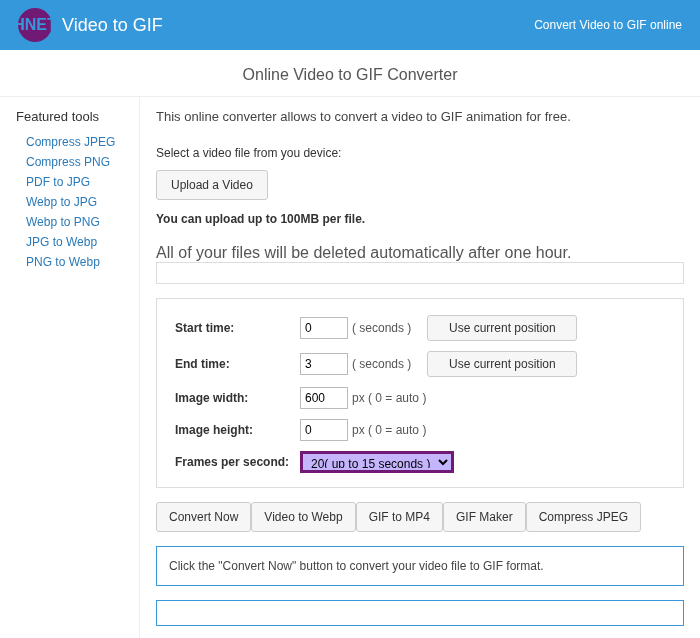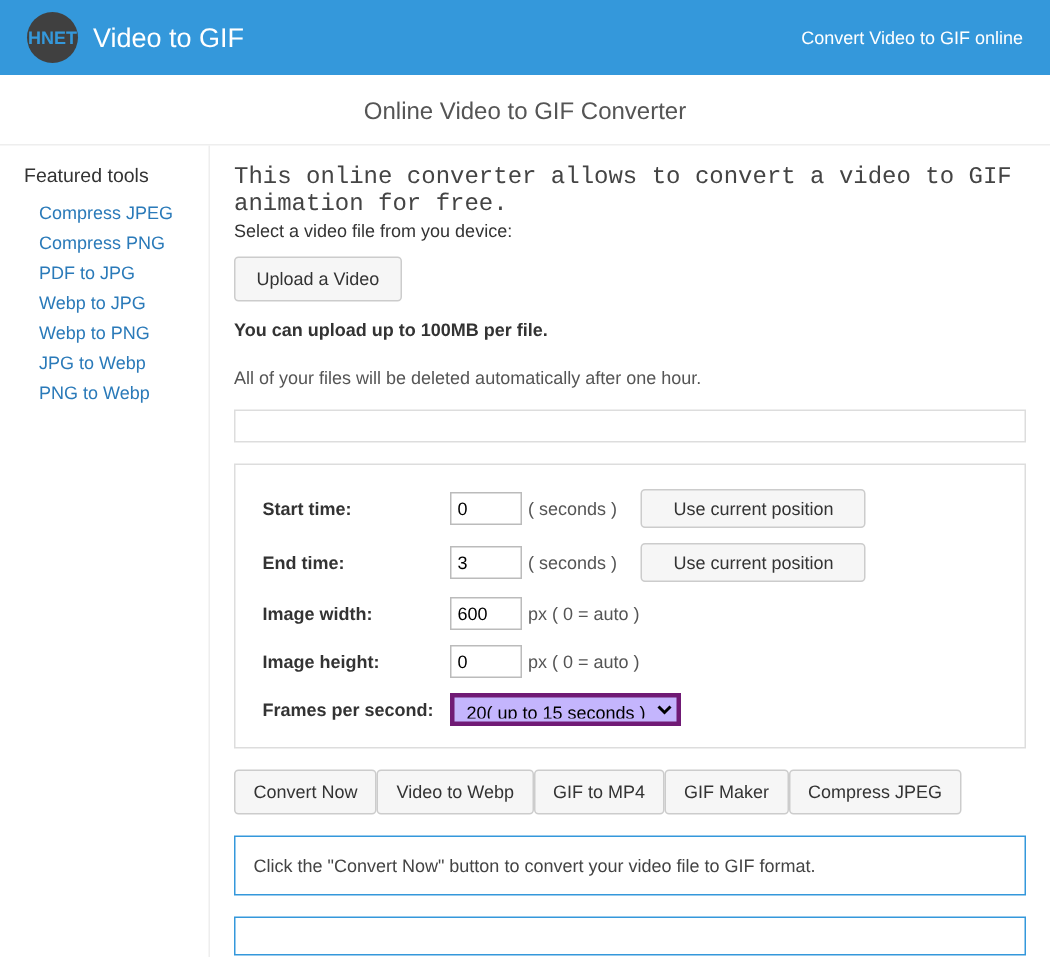--- a/index.html
+++ b/index.html
@@ -20,28 +20,28 @@
       justify-content: space-between;
     }
     .brand {
       display: flex;
       align-items: center;
       gap: 10px;
     }
     .logo {
       width: 34px;
       height: 34px;
-      background: #404040;
+      background: #701a75;
       border-radius: 50%;
       display: flex;
       align-items: center;
       justify-content: center;
       color: #3498db;
       font-weight: bold;
-      font-size: 12px;
+      font-size: 16px;
       text-align: right;
     }
     .brand-title {
       font-size: 18px;
       color: #fff;
     }
     .header-link {
       color: #fff;
       font-size: 12px;
       text-decoration: none;
@@ -73,24 +73,23 @@
       color: #2a7ab9;
       font-size: 12px;
       text-decoration: none;
       padding: 3px 0 3px 10px;
     }
     .main {
       flex: 1;
       padding: 12px 16px 20px 16px;
     }
     .intro {
-      font-size: 16px;
+      font-size: 13px;
       color: #444;
-      margin-bottom: 2px;
-      font-family: Liberation Mono, monospace;
+      margin-bottom: 22px;
     }
     .select-label {
       font-size: 12px;
       margin-bottom: 10px;
     }
     .upload-btn {
       display: inline-block;
       border: 1px solid #ccc;
       background: #f6f6f6;
       padding: 7px 14px;
@@ -99,23 +98,22 @@
       cursor: pointer;
       margin-bottom: 12px;
       color: #333;
     }
     .limit {
       font-size: 12px;
       font-weight: bold;
       margin-bottom: 18px;
     }
     .delete-note {
-      font-size: 12px;
+      font-size: 16px;
       color: #555;
-      margin-bottom: 14px;
     }
     .empty-box {
       border: 1px solid #ddd;
       height: 22px;
       margin-bottom: 14px;
     }
     .settings-box {
       border: 1px solid #ddd;
       padding: 16px 18px 14px 18px;
       margin-bottom: 14px;

